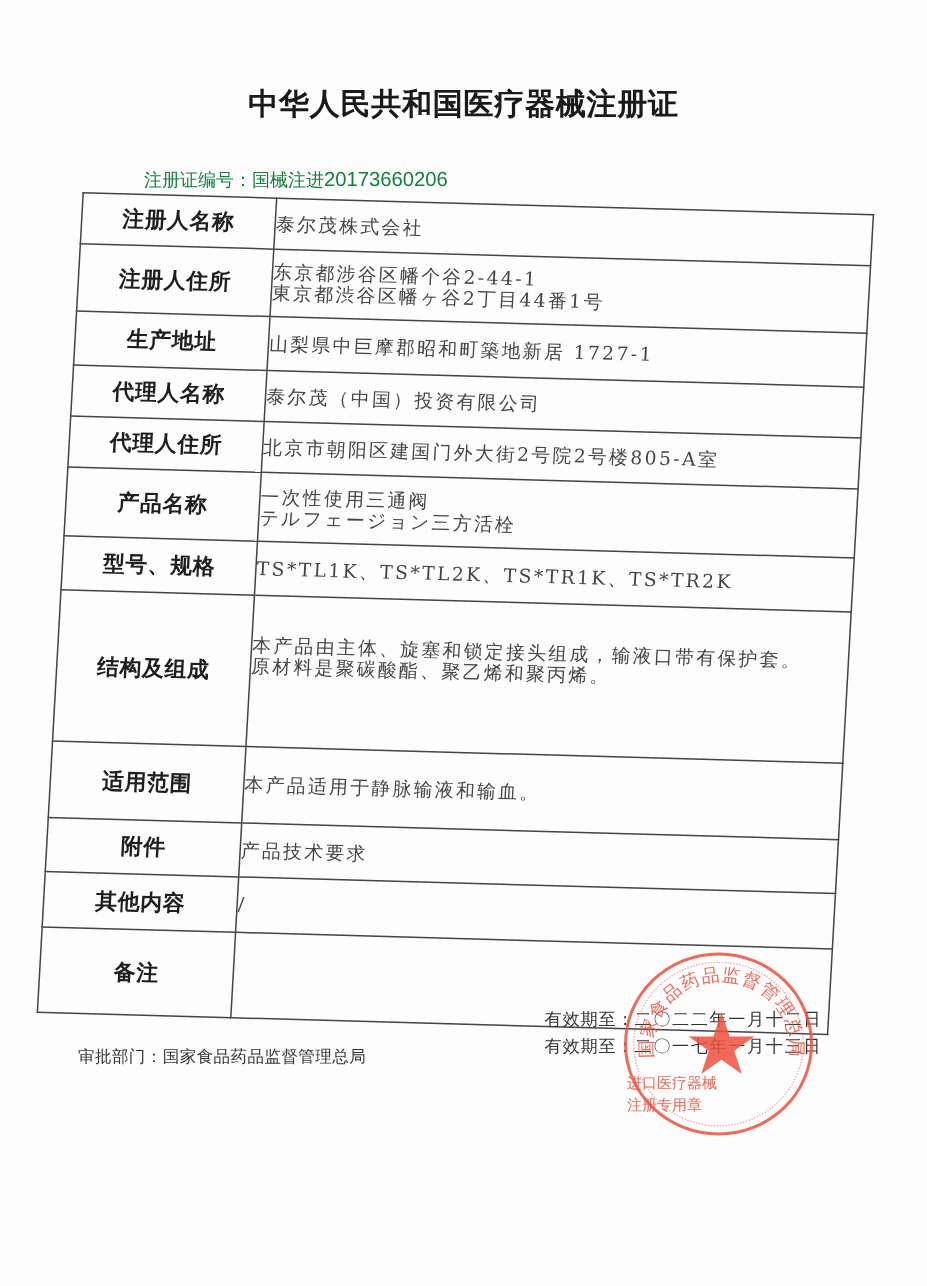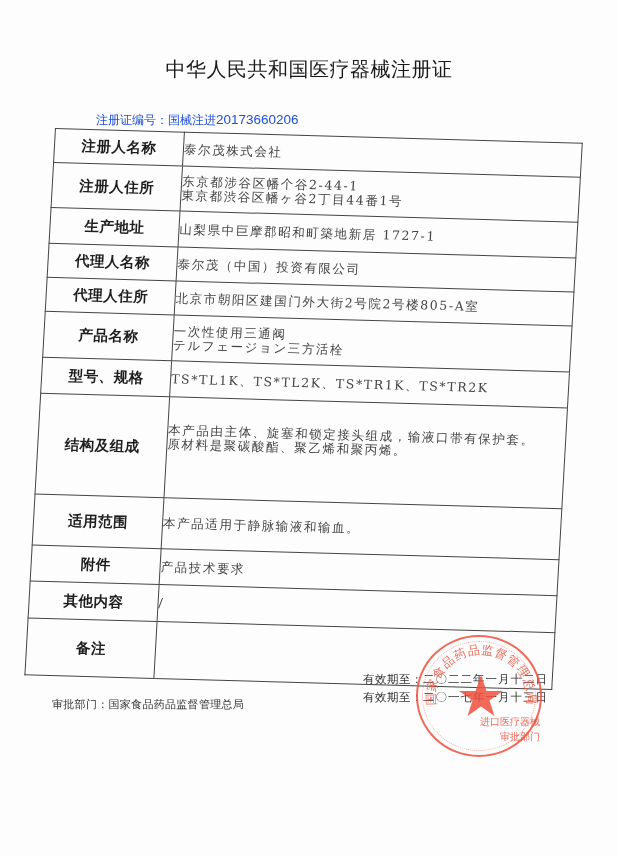--- a/index.html
+++ b/index.html
@@ -2,24 +2,24 @@
 <html><head>
 <meta charset="utf-8">
 <style>
   html, body { margin: 0; padding: 0; }
   body {
     width: 618px; height: 857px; background: #fdfdfd; position: relative; overflow: hidden;
     font-family: "DejaVu Sans", "Liberation Sans", sans-serif; color: #222;
   }
   .title {
     position: absolute; left: 0; top: 56px; width: 618px; text-align: center;
-    font-size: 20px; font-weight: normal; letter-spacing: 0.5px; color: #1a1a1a;
+    font-size: 20px; font-weight: bold; letter-spacing: 0.5px; color: #1a1a1a;
   }
   .reg-no {
-    position: absolute; left: 96px; top: 112px; font-size: 12px; color: #1d4ed8;
+    position: absolute; left: 96px; top: 112px; font-size: 12px; color: #15803d;
   }
   .reg-no .num { font-family: "Liberation Sans", sans-serif; font-size: 13.5px; }
   .table-wrap {
     position: absolute; left: 55px; top: 128px; width: 528px;
     transform-origin: 0 0; transform: rotate(1.6deg) skewX(-1.6deg);
   }
   table.cert {
     border-collapse: collapse; width: 528px; table-layout: fixed;
   }
   table.cert td {
@@ -44,21 +44,21 @@
   .stamp {
     position: absolute; left: 416px; top: 635px; width: 126px; height: 122px; border-radius: 50%;
     border: 2.5px solid rgba(238, 80, 60, 0.85); box-sizing: border-box; pointer-events: none;
   }
   .stamp .inner-ring {
     position: absolute; left: 4px; top: 4px; right: 4px; bottom: 4px; border-radius: 50%;
     border: 1px dotted rgba(238, 80, 60, 0.45);
   }
   .stamp svg { position: absolute; left: 0; top: 0; }
   .stamp .txt {
-    position: absolute; left: 0; width: 100%; text-align: right; color: rgba(236, 78, 58, 0.85);
+    position: absolute; left: 0; width: 100%; text-align: left; color: rgba(236, 78, 58, 0.85);
     font-family: "DejaVu Serif", serif;
   }
 </style>
 </head>
 <body>
 
 <div class="title">中华人民共和国医疗器械注册证</div>
 
 <div class="reg-no">
   <span>注册证编号：</span><span>国械注进</span><span class="num">20173660206</span>
@@ -162,14 +162,14 @@
   <svg width="126" height="122" viewBox="0 0 126 122">
     <defs>
       <path id="ringpath" d="M 18 70 A 46 44 0 1 1 108 70"></path>
     </defs>
     <polygon points="63,38 68.5,54 85,54 71.5,63.5 76.5,79 63,69.5 49.5,79 54.5,63.5 41,54 57.5,54" fill="rgba(238,80,60,0.85)"></polygon>
     <text font-size="12" fill="rgba(236,78,58,0.85)" font-family="DejaVu Serif, serif" letter-spacing="1">
       <textPath href="#ringpath" startOffset="50%" text-anchor="middle">国家食品药品监督管理总局</textPath>
     </text>
   </svg>
   <div class="txt" style="top:78px;font-size:10px">进口医疗器械</div>
-  <div class="txt" style="top:93px;font-size:10px">审批部门</div>
+  <div class="txt" style="top:93px;font-size:10px">注册专用章</div>
 </div>
 
 </body></html>

